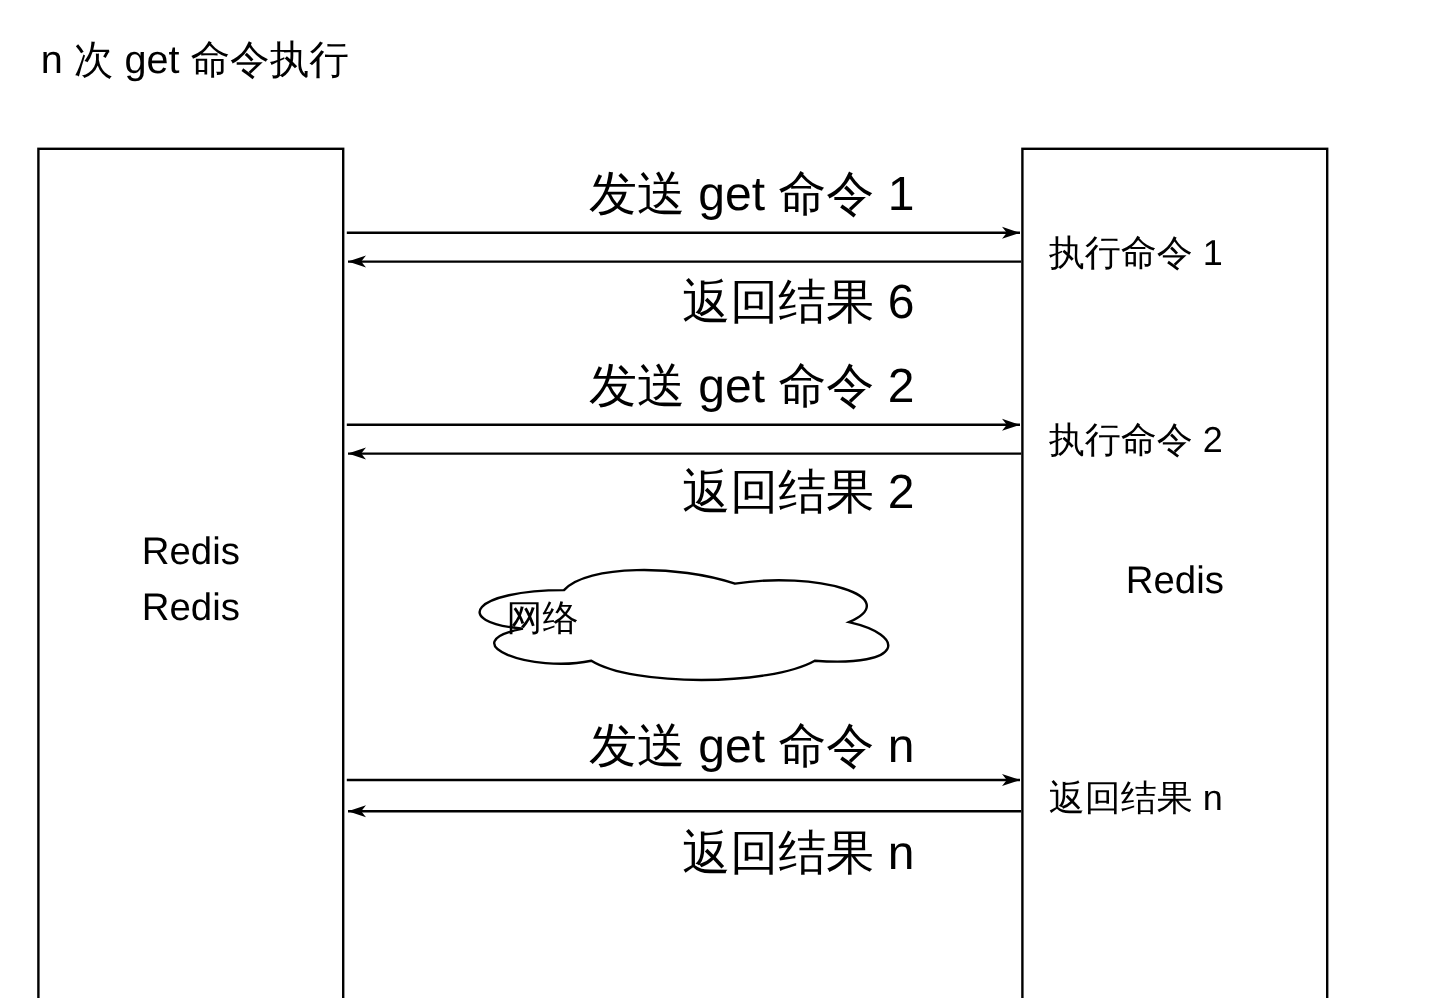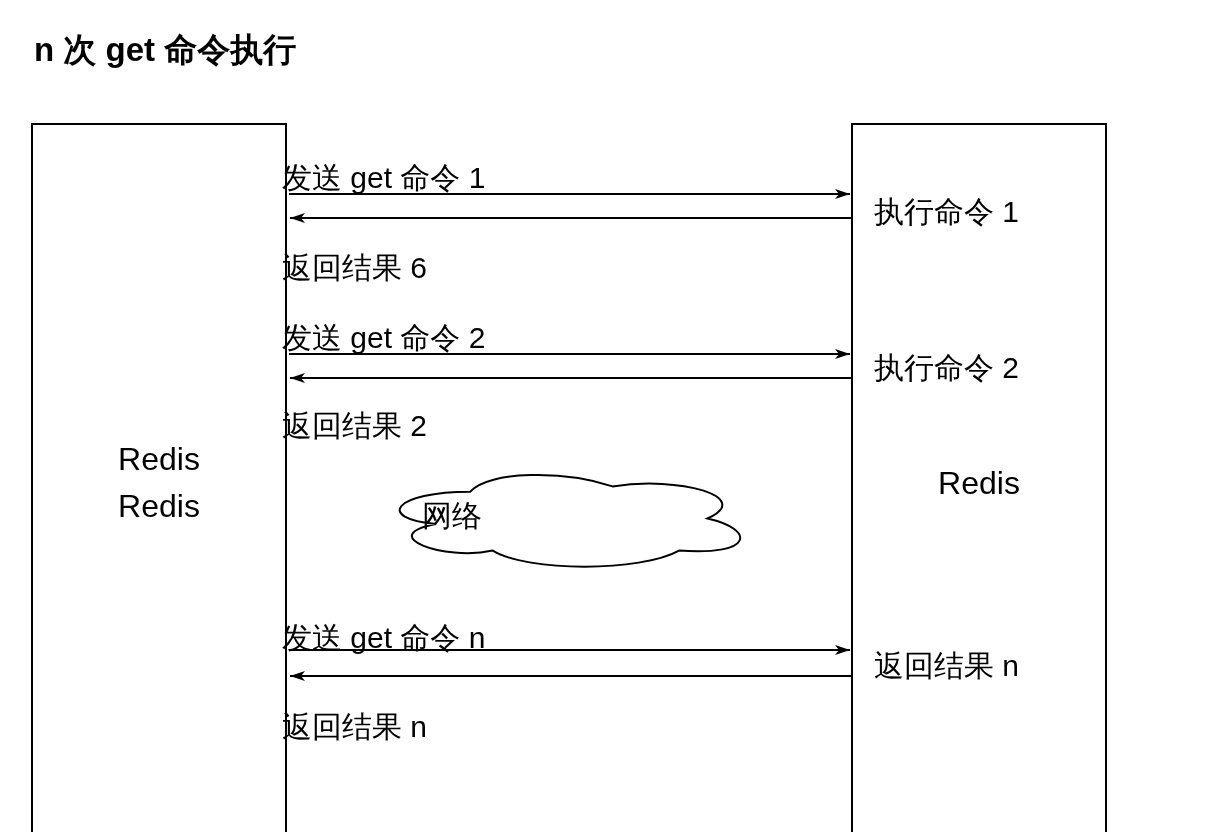--- a/index.html
+++ b/index.html
@@ -16,21 +16,20 @@
     color: #000000;
     overflow: hidden;
   }
   .title {
     position: absolute;
     left: 34px;
     top: 28px;
     font-size: 33px;
     line-height: 44px;
     white-space: nowrap;
-    font-weight: bold;
   }
   .box {
     position: absolute;
     top: 123px;
     width: 256px;
     height: 720px;
     box-sizing: border-box;
     border: 2px solid #000000;
     background: #ffffff;
     display: flex;
@@ -50,25 +49,24 @@
     top: 0;
     width: 1208px;
     height: 832px;
     pointer-events: none;
   }
   .msg-label {
     position: absolute;
     left: 282px;
     width: 480px;
     height: 40px;
-    text-align: left;
-    font-size: 30px;
+    text-align: right;
+    font-size: 40px;
     line-height: 40px;
     white-space: nowrap;
-    margin-top: 16px;
   }
   .msg-req-1 { top: 142px; }
   .msg-resp-1 { top: 232px; }
   .msg-req-2 { top: 302px; }
   .msg-resp-2 { top: 390px; }
   .msg-req-n { top: 602px; }
   .msg-resp-n { top: 691px; }
   .server-action {
     position: absolute;
     left: 874px;

